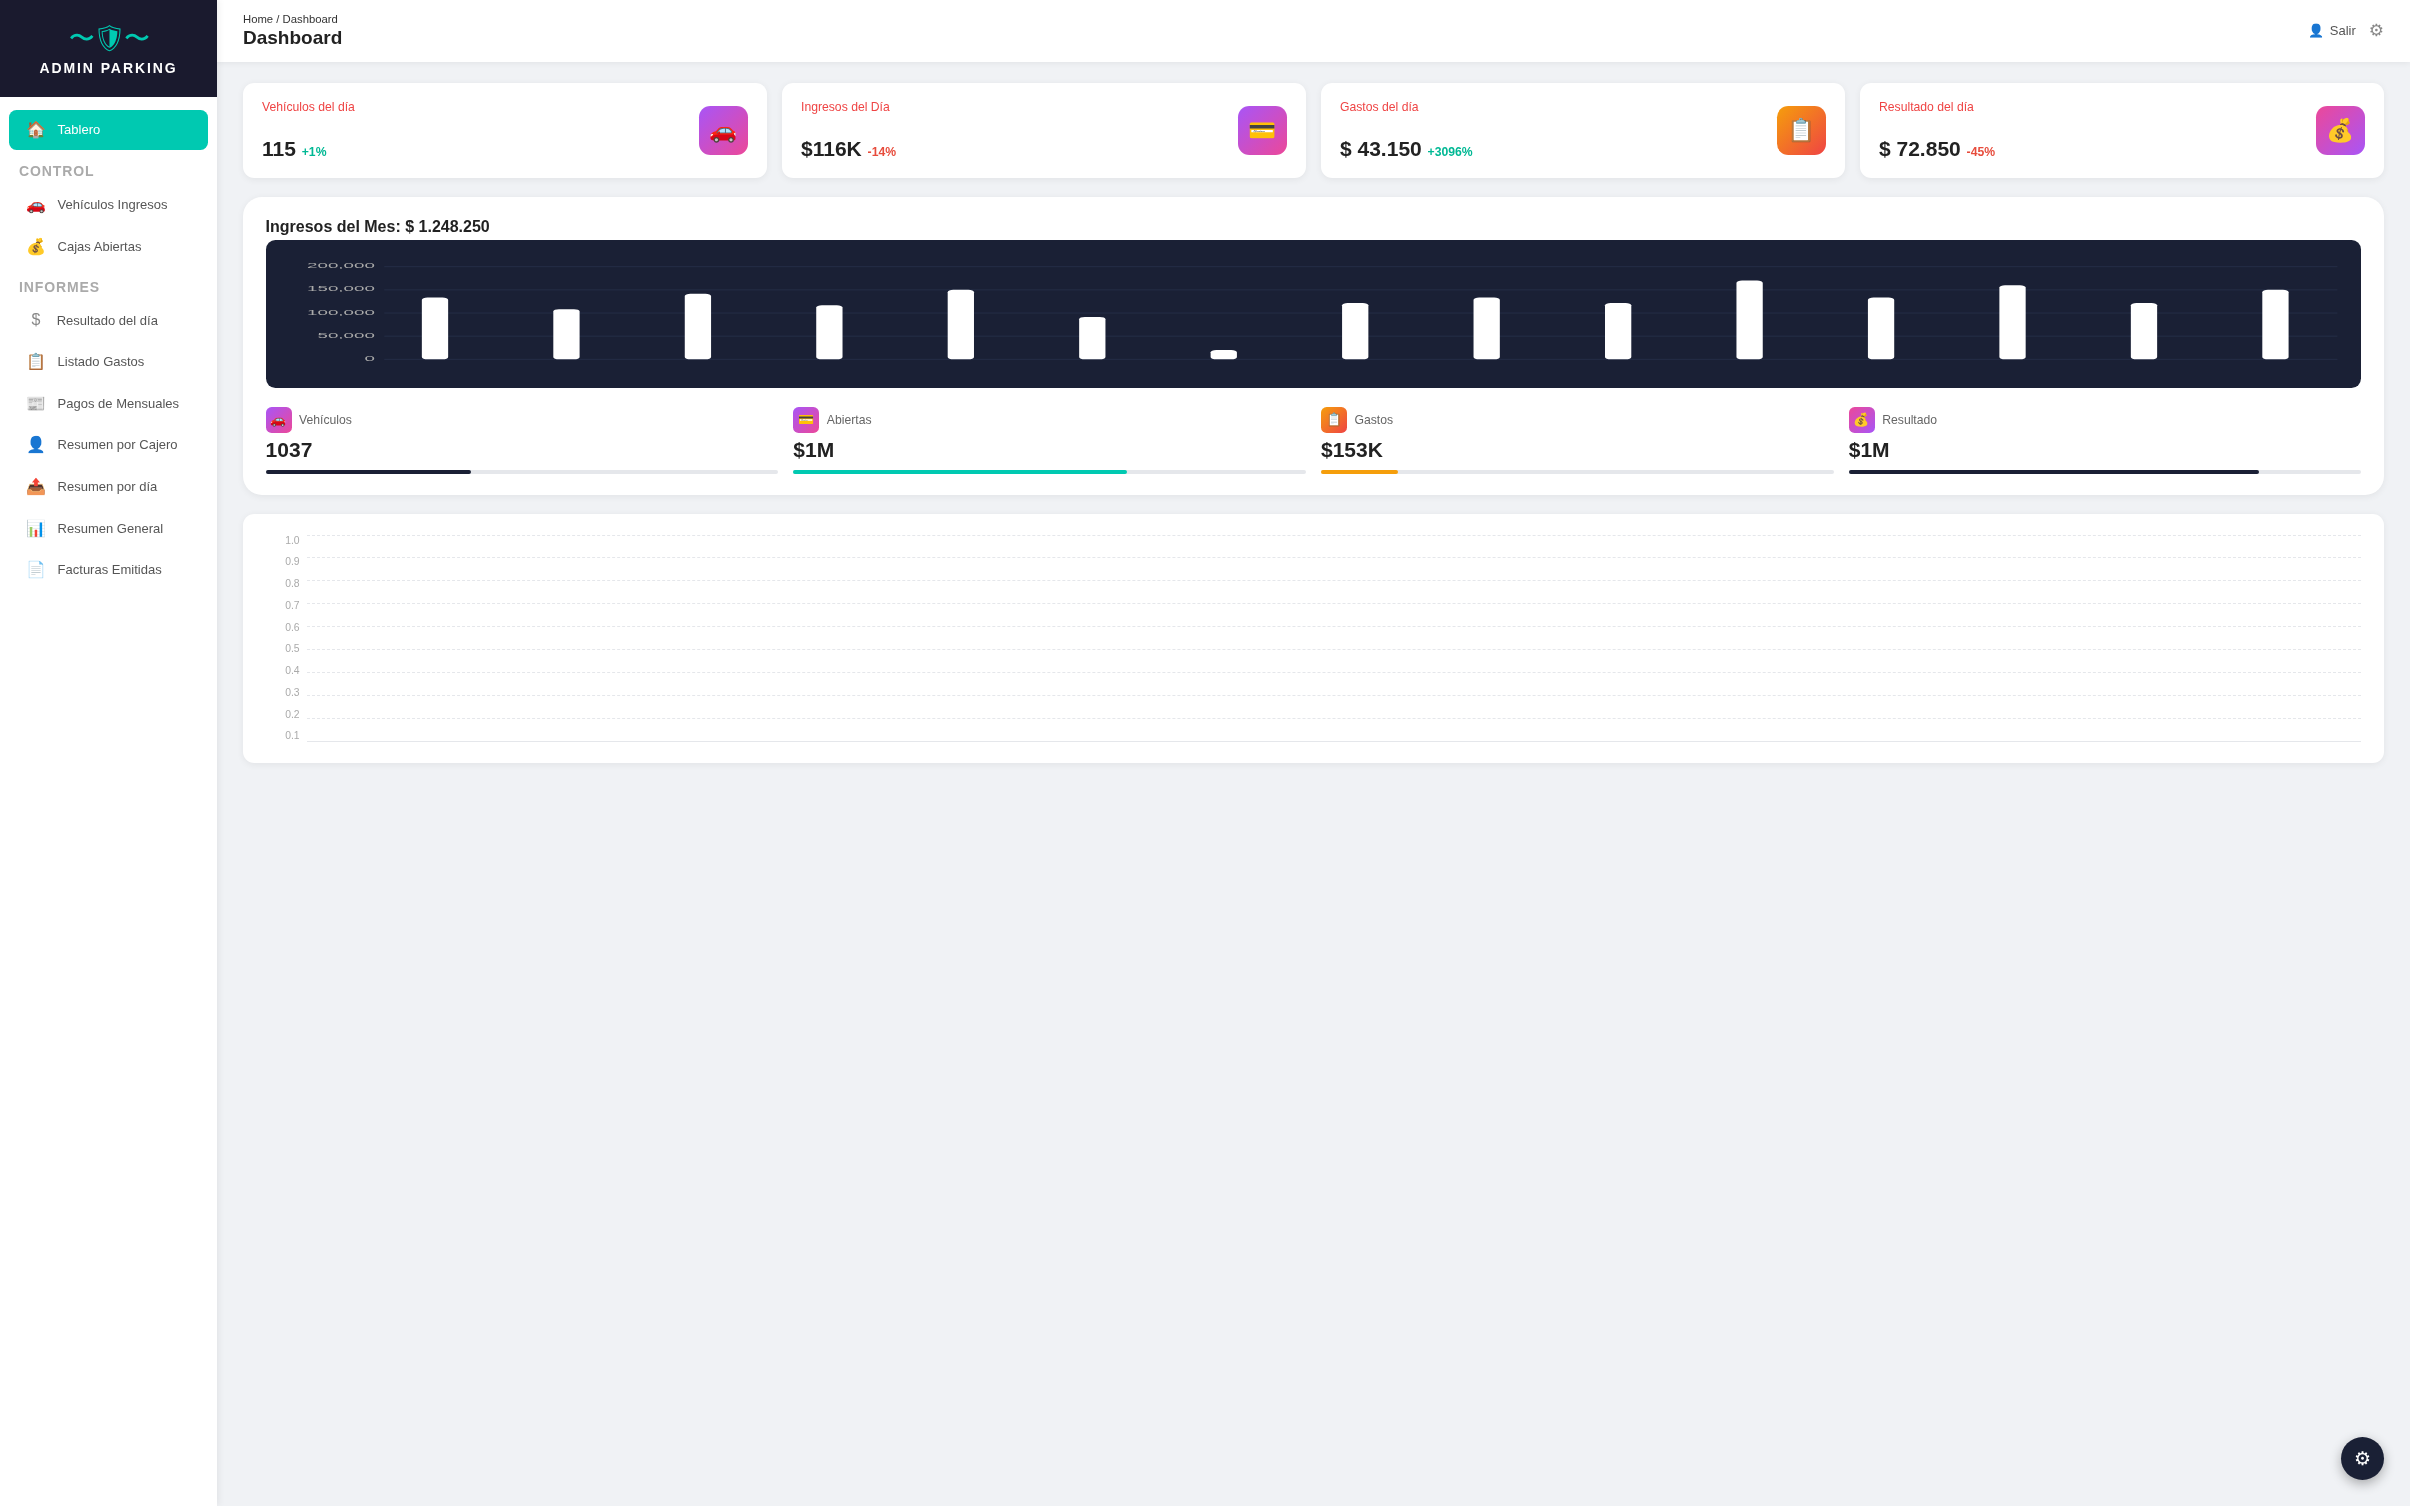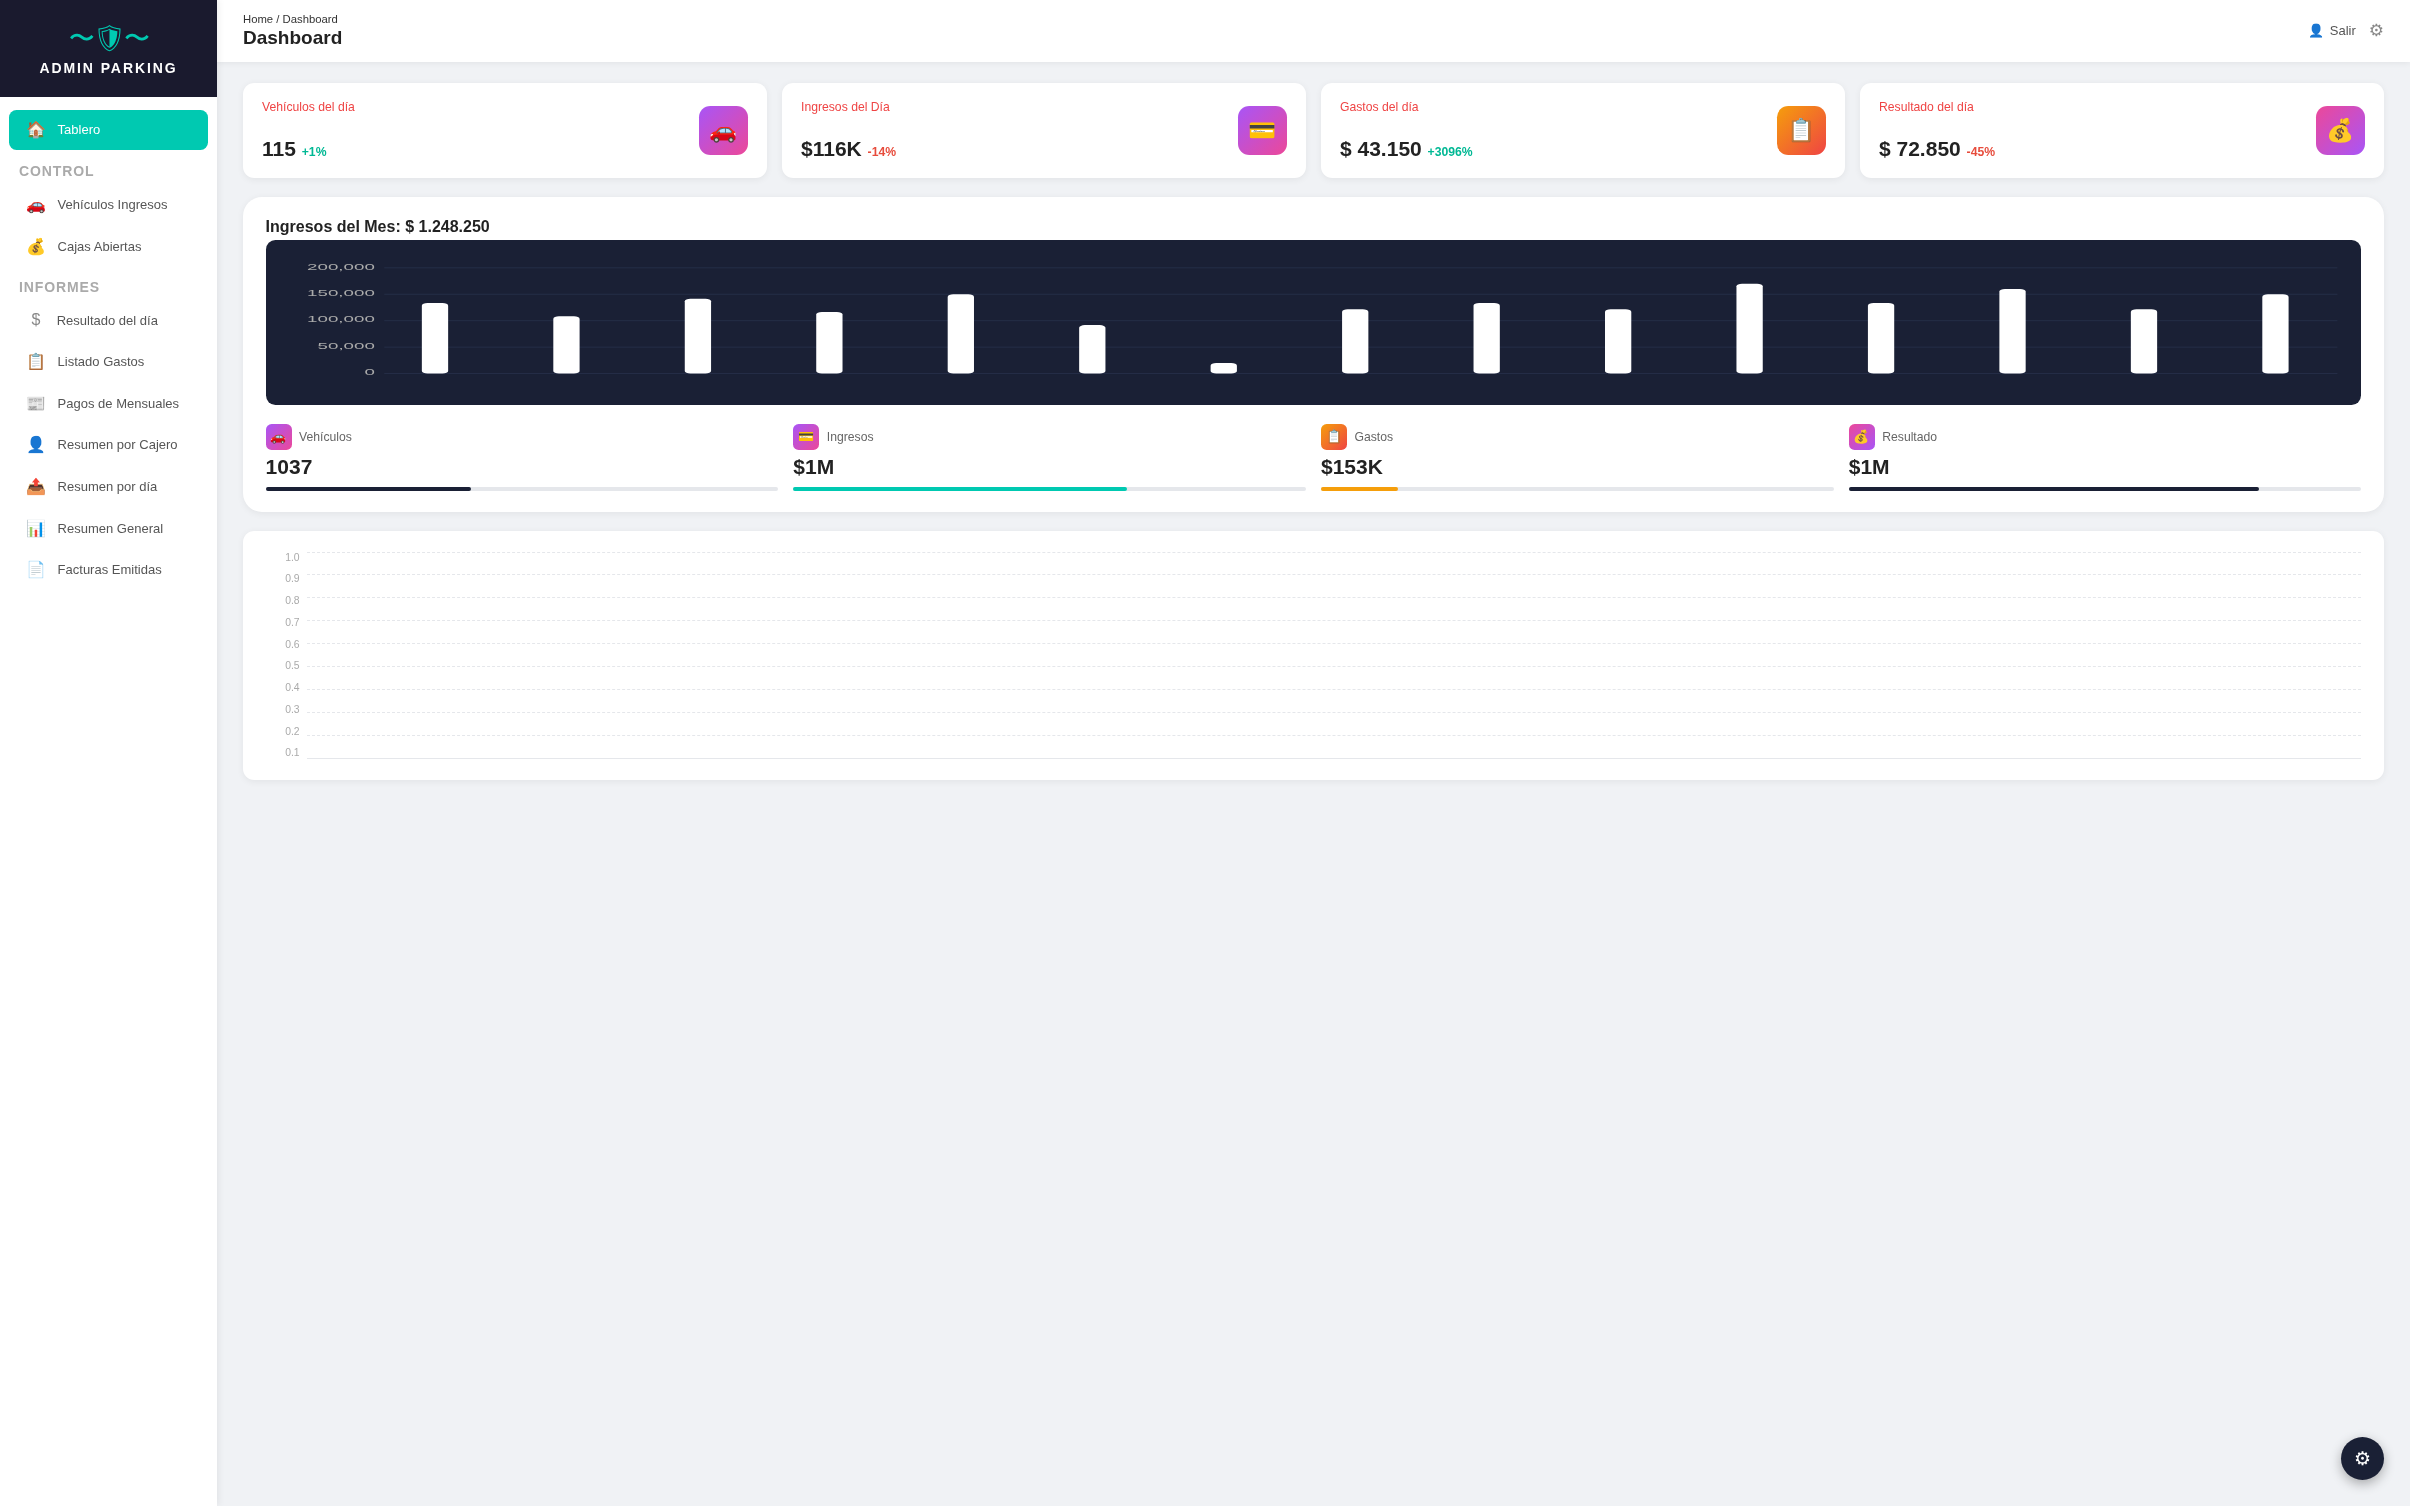--- a/index.html
+++ b/index.html
@@ -127,21 +127,21 @@
     .monthly-title { font-size: 16px; font-weight: 700; color: #222; margin-bottom: 3.8px; }
     .monthly-subtitle { font-size: 12.2px; color: #555; margin-bottom: 15px; }
     .monthly-subtitle .neg { color: #e74c3c; font-weight: 600; }
 
     
     .bar-chart-container {
       background: #1a2035;
       border-radius: 9.4px;
       padding: 19px 15px 9.4px 15px;
       margin-bottom: 19px;
-      height: 165px;
+      height: 148px;
       position: relative;
       overflow: hidden;
     }
     .bar-chart-svg { width: 100%; height: 100%; }
 
     
     .monthly-stats { display: grid; grid-template-columns: repeat(4, 1fr); gap: 15px; }
     .monthly-stat {}
     .monthly-stat-header { display: flex; align-items: center; gap: 7.5px; margin-bottom: 5.6px; }
     .monthly-stat-icon { width: 26px; height: 26px; border-radius: 5.6px; display: flex; align-items: center; justify-content: center; font-size: 13px; color: #fff; }
@@ -356,21 +356,21 @@
             <span class="monthly-stat-name">Vehículos</span>
           </div>
           <div class="monthly-stat-value">1037</div>
           <div class="monthly-stat-bar">
             <div class="monthly-stat-bar-fill bar-blue" style="width:40%"></div>
           </div>
         </div>
         <div class="monthly-stat">
           <div class="monthly-stat-header">
             <div class="monthly-stat-icon icon-purple">💳</div>
-            <span class="monthly-stat-name">Ingresos</span>
+            <span class="monthly-stat-name">Abiertas</span>
           </div>
           <div class="monthly-stat-value">$1M</div>
           <div class="monthly-stat-bar">
             <div class="monthly-stat-bar-fill bar-teal" style="width:65%"></div>
           </div>
         </div>
         <div class="monthly-stat">
           <div class="monthly-stat-header">
             <div class="monthly-stat-icon icon-orange">📋</div>
             <span class="monthly-stat-name">Gastos</span>

